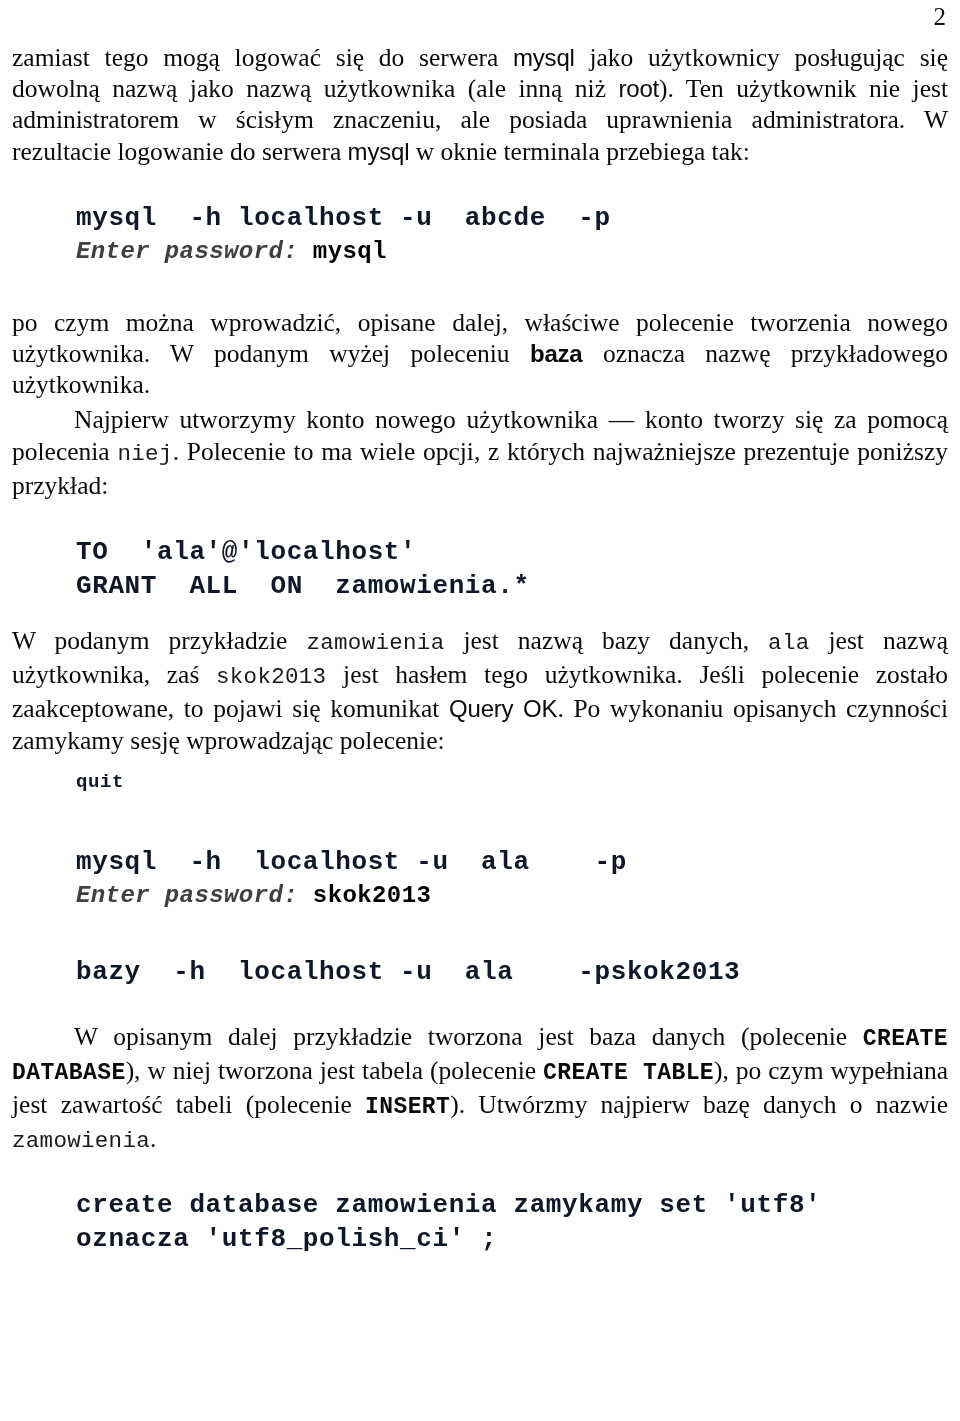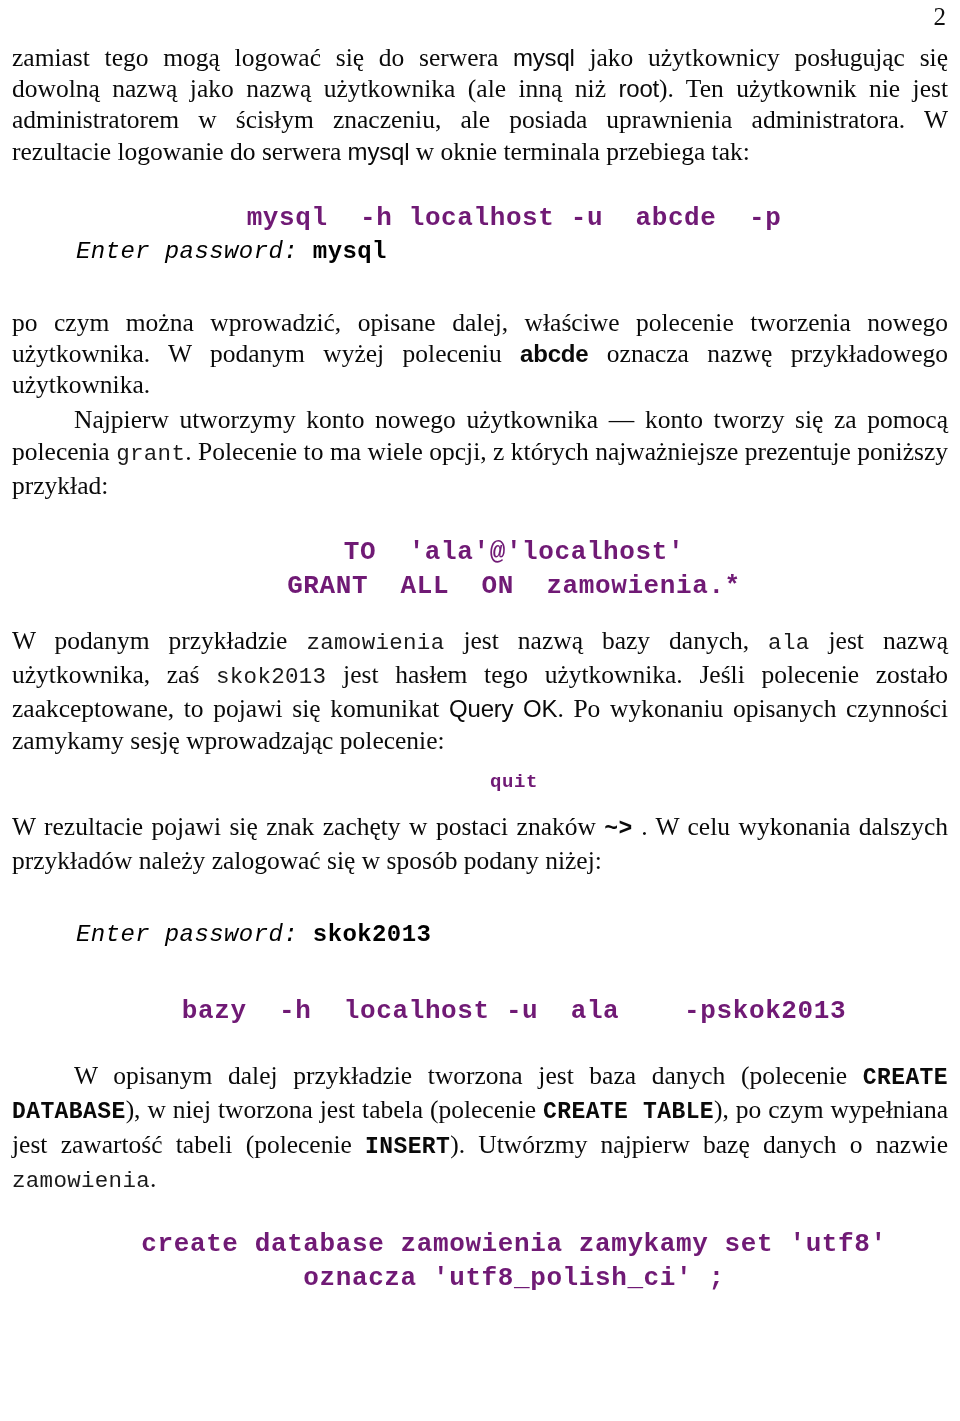--- a/index.html
+++ b/index.html
@@ -88,39 +88,38 @@
     font-family: "Liberation Mono", "DejaVu Sans Mono", monospace;
   }
   .code-line {
     font-family: "Liberation Mono", "DejaVu Sans Mono", monospace;
     font-size: 26px;
     font-weight: bold;
     line-height: 34px;
     white-space: pre;
     padding-left: 68px;
     letter-spacing: 0.6px;
-    color: #701a75;
-    text-align: center;
+    color: #0f172a;
   }
   .code-line.small {
     font-size: 19px;
     line-height: 33px;
   }
   .prompt-line {
     font-family: "Liberation Mono", "DejaVu Sans Mono", monospace;
     font-size: 24px;
     line-height: 34px;
     white-space: pre;
     padding-left: 68px;
     letter-spacing: 0.4px;
   }
   .prompt-label {
     font-style: italic;
-    font-weight: normal;
-    color: #000000;
+    font-weight: bold;
+    color: #404040;
     font-family: "Liberation Mono", "DejaVu Sans Mono", monospace;
   }
   .prompt-value {
     font-weight: bold;
     color: #000;
     font-family: "Liberation Mono", "DejaVu Sans Mono", monospace;
   }
 
   
   .gap-18 { height: 18px; }
@@ -146,48 +145,48 @@
 
   <div class="gap-30"></div>
 
   <div class="code-block">
     <div class="code-line">mysql  -h localhost -u  abcde  -p</div>
     <div class="prompt-line"><span class="prompt-label">Enter password:</span><span class="prompt-value" style="white-space: pre;"> mysql</span></div>
   </div>
 
   <div class="gap-34"></div>
 
-  <p class="para"><span>po czym można wprowadzić, opisane dalej, właściwe polecenie tworzenia nowego użytkownika. W podanym wyżej poleceniu </span><span class="sansb">abcde</span><span> oznacza nazwę przykładowego użytkownika.</span></p>
-
-  <p class="para indent"><span>Najpierw utworzymy konto nowego użytkownika — konto tworzy się za pomocą polecenia </span><span class="mono">grant</span><span>. Polecenie to ma wiele opcji, z których najważniejsze prezentuje poniższy przykład:</span></p>
+  <p class="para"><span>po czym można wprowadzić, opisane dalej, właściwe polecenie tworzenia nowego użytkownika. W podanym wyżej poleceniu </span><span class="sansb">baza</span><span> oznacza nazwę przykładowego użytkownika.</span></p>
+
+  <p class="para indent"><span>Najpierw utworzymy konto nowego użytkownika — konto tworzy się za pomocą polecenia </span><span class="mono">niej</span><span>. Polecenie to ma wiele opcji, z których najważniejsze prezentuje poniższy przykład:</span></p>
 
   <div class="gap-30"></div>
 
   <div class="code-block">
     <div class="code-line">TO  'ala'@'localhost'</div>
     <div class="code-line">GRANT  ALL  ON  zamowienia.*</div>
   </div>
 
   <div class="gap-18"></div>
 
   <p class="para"><span>W podanym przykładzie </span><span class="mono">zamowienia</span><span> jest nazwą bazy danych, </span><span class="mono">ala</span><span> jest nazwą użytkownika, zaś </span><span class="mono">skok2013</span><span> jest hasłem tego użytkownika. Jeśli polecenie zostało zaakceptowane, to pojawi się komunikat </span><span class="sans">Query OK</span><span>. Po wykonaniu opisanych czynności zamykamy sesję wprowadzając polecenie:</span></p>
 
   <div class="gap-6"></div>
 
   <div class="code-block">
     <div class="code-line small">quit</div>
   </div>
 
   <div class="gap-8"></div>
 
-  <p class="para"><span>W rezultacie pojawi się znak zachęty w postaci znaków </span><span class="monob">~&gt;</span><span> . W celu wykonania dalszych przykładów należy zalogować się w sposób podany niżej:</span></p>
 
   <div class="gap-38"></div>
 
   <div class="code-block">
+    <div class="code-line">mysql  -h  localhost -u  ala    -p</div>
     <div class="prompt-line"><span class="prompt-label">Enter password:</span><span class="prompt-value" style="white-space: pre;"> skok2013</span></div>
   </div>
 
   <div class="gap-30"></div>
 
 
   <div class="gap-12"></div>
 
   <div class="code-block">
     <div class="code-line">bazy  -h  localhost -u  ala    -pskok2013</div>

